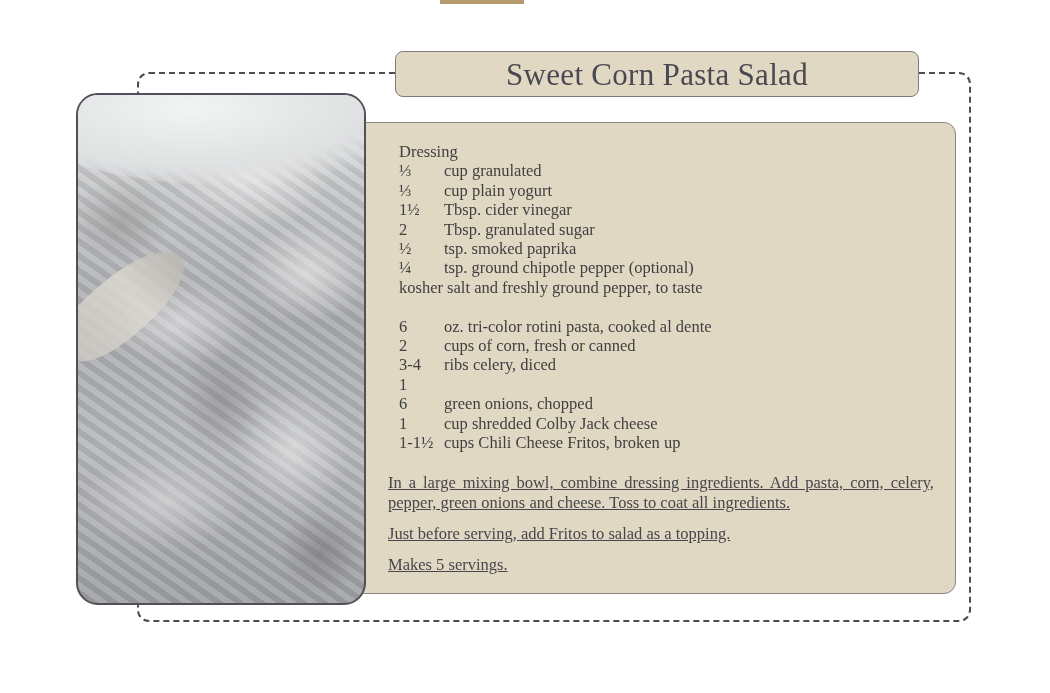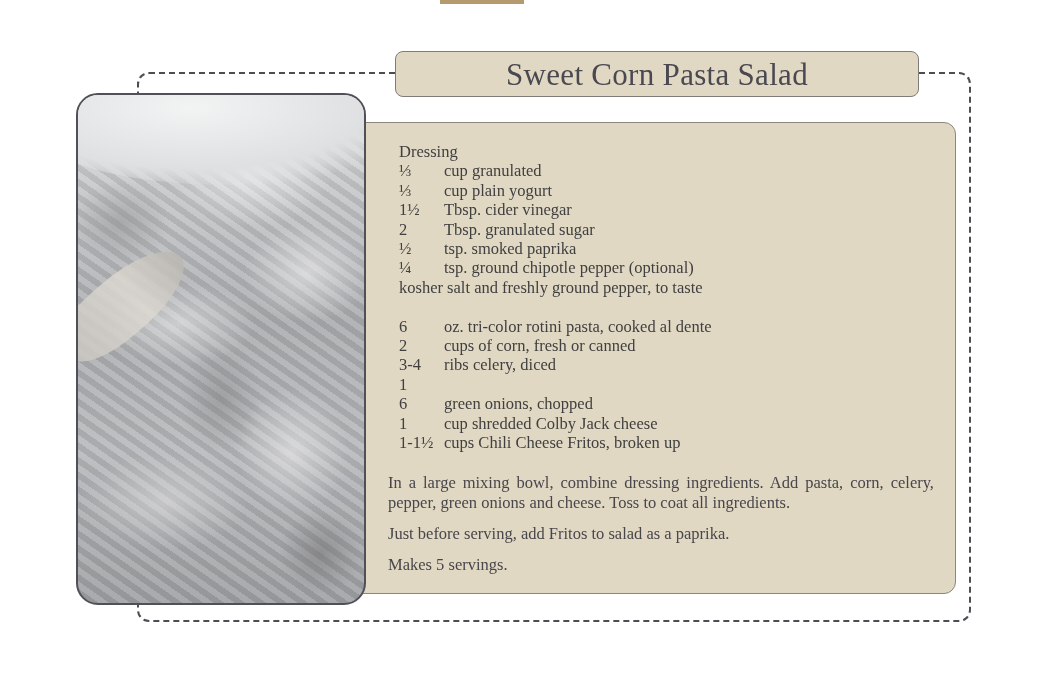--- a/index.html
+++ b/index.html
@@ -138,20 +138,21 @@
     top: 473px;
     width: 546px;
     font-family: "Liberation Serif", "DejaVu Serif", serif;
     font-size: 16.5px;
     line-height: 20px;
     color: #48464b;
   }
   .instructions p {
     margin: 0 0 11px 0;
     text-align: justify;
+    text-decoration: underline;
   }
 </style>
 </head>
 <body>
 
 <div class="top-accent"></div>
 
 <div class="dashed-frame"></div>
 
 <div class="content-box"></div>
@@ -221,15 +222,15 @@
     <span>cup shredded Colby Jack cheese</span>
   </div>
   <div class="row">
     <span class="qty">1-1½</span>
     <span>cups Chili Cheese Fritos, broken up</span>
   </div>
 </div>
 
 <div class="instructions">
   <p>In a large mixing bowl, combine dressing ingredients. Add pasta, corn, celery, pepper, green onions and cheese. Toss to coat all ingredients.</p>
-  <p>Just before serving, add Fritos to salad as a paprika.</p>
+  <p>Just before serving, add Fritos to salad as a topping.</p>
   <p>Makes 5 servings.</p>
 </div>
 
 </body></html>

